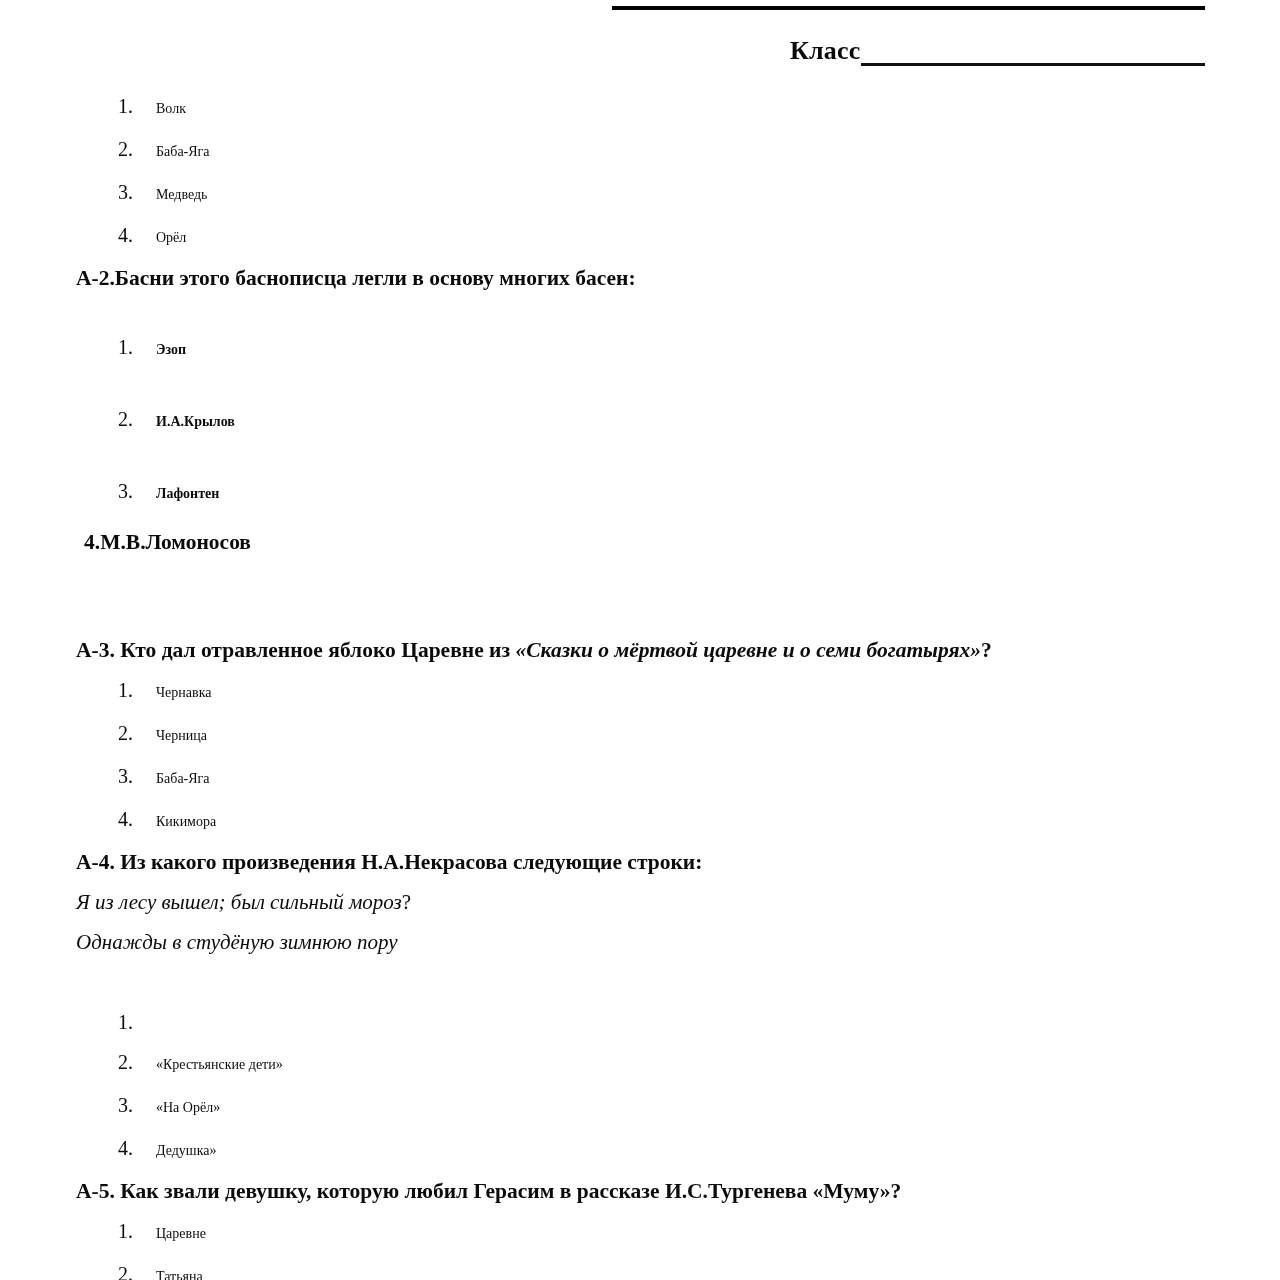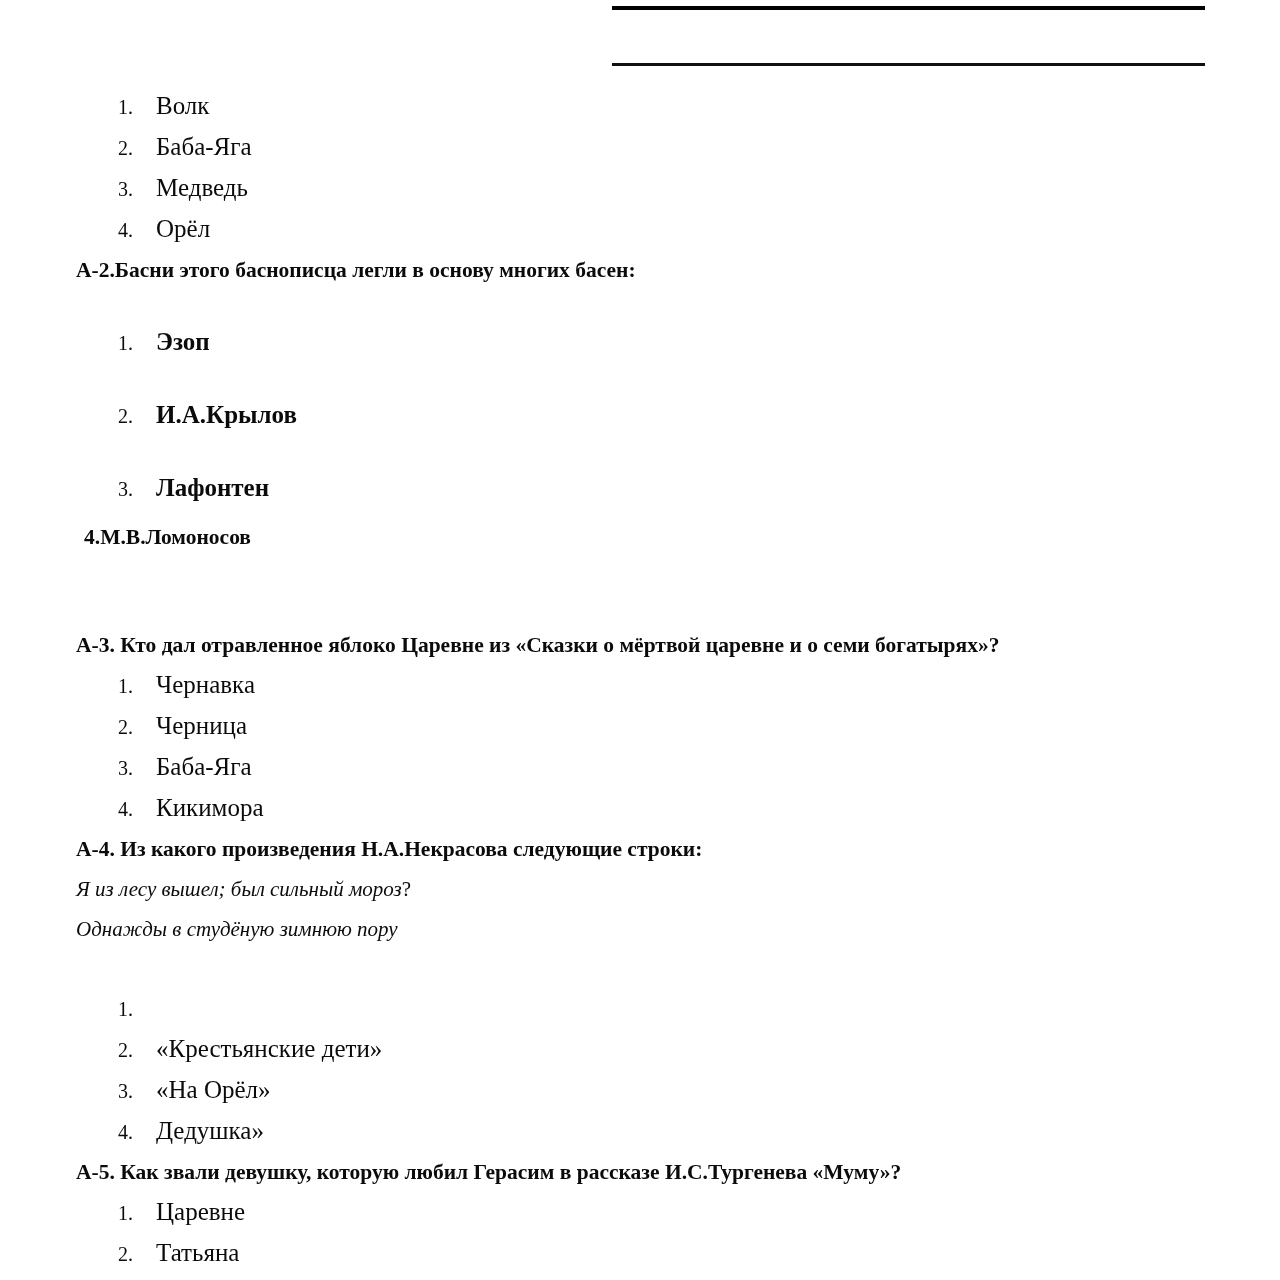--- a/index.html
+++ b/index.html
@@ -80,20 +80,21 @@
   .q-title {
     font-weight: bold;
     font-size: 21.5px;
     line-height: 40px;
     padding-left: 76px;
     padding-right: 40px;
     white-space: pre-wrap;
     margin: 0;
   }
   .q-title .ital {
+    font-style: italic;
   }
 
   .opt-list {
     list-style: none;
     margin: 0;
     padding: 0;
   }
   .opt-item {
     display: flex;
     align-items: baseline;
@@ -102,21 +103,21 @@
     padding-left: 118px;
     margin: 0;
   }
   .opt-num {
     width: 38px;
     flex: 0 0 38px;
     font-size: 20px;
     font-weight: normal;
   }
   .opt-text {
-    font-size: 25px;
+    font-size: 14px;
     white-space: pre;
   }
   .opt-list.bold-options .opt-text {
     font-weight: bold;
     margin-top: 32px;
   }
 
   
   .opt-flush {
     font-weight: bold;
@@ -161,20 +162,21 @@
   }
 </style>
 </head>
 <body>
 
 <div class="page">
 
   <div class="header">
     <div class="header-rule"></div>
     <div class="klass-line">
+      <span class="klass-label">Класс</span>
       <span class="klass-blank"></span>
     </div>
   </div>
 
   <div class="content">
 
     <div class="q-block">
       <ul class="opt-list">
         <li class="opt-item">
           <span class="opt-num">1.</span>

